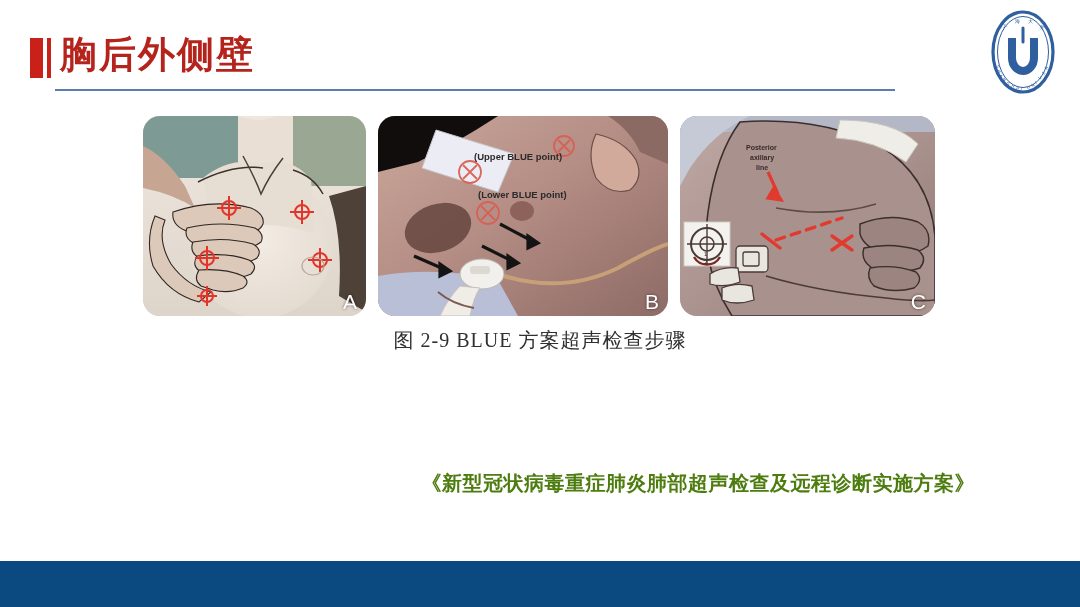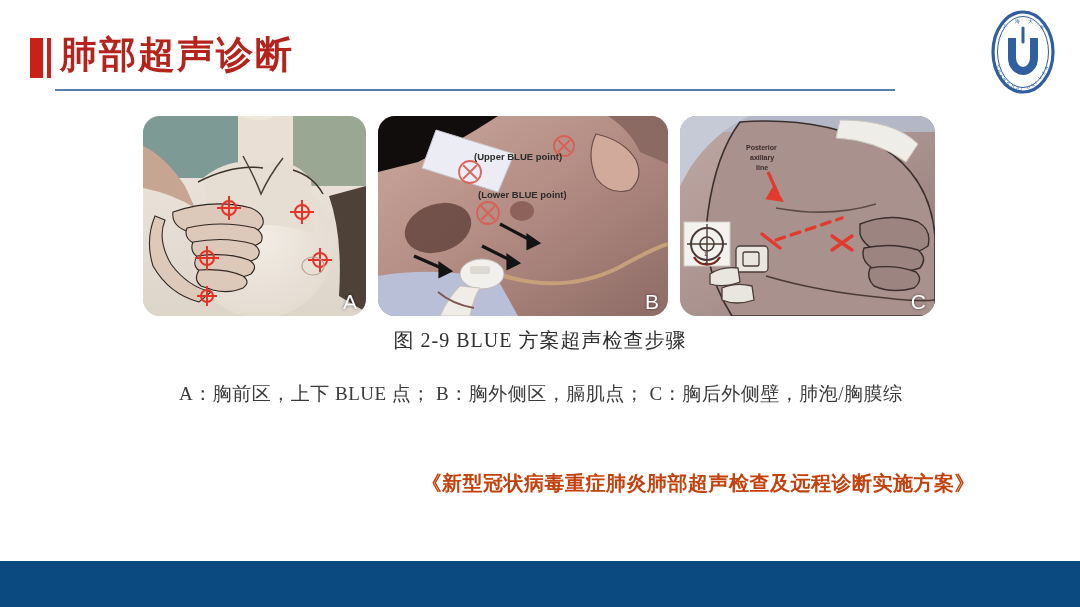--- a/index.html
+++ b/index.html
@@ -62,40 +62,40 @@
     font-family:"Liberation Serif","DejaVu Serif",serif;
     font-size:19px;color:#3a3a3a;line-height:44px;letter-spacing:.5px;
   }
   .body-line-1{text-indent:34px;}
   .body-line-2{}
 
   
   .citation{
     position:absolute;right:105px;top:470px;
     font-family:"DejaVu Sans","Liberation Sans",sans-serif;
-    font-size:20px;font-weight:700;color:#c2410c;letter-spacing:.5px;
+    font-size:20px;font-weight:700;color:#4d7c0f;letter-spacing:.5px;
     white-space:nowrap;
   }
 
   
   .footer-bar{position:absolute;left:0;top:561px;width:1080px;height:46px;background:#0b4a80;}
 </style>
 </head>
 <body>
 
 <div class="slide">
 
   <div class="header">
 
     <div class="accent-wrap">
       <div class="accent-bar-wide"></div>
       <div class="accent-bar-thin"></div>
     </div>
 
-    <div class="slide-title">肺部超声诊断</div>
+    <div class="slide-title">胸后外侧壁</div>
 
     <div class="title-rule"></div>
 
     <div class="logo">
       <svg viewBox="0 0 78 88" xmlns="http://www.w3.org/2000/svg" aria-hidden="true">
         <ellipse cx="39" cy="44" rx="30" ry="40" fill="none" stroke="#2f5f9e" stroke-width="3.2"></ellipse>
         <ellipse cx="39" cy="44" rx="25.5" ry="35.5" fill="none" stroke="#2f5f9e" stroke-width="1"></ellipse>
         <path d="M24 30 L24 50 A15 17 0 0 0 54 50 L54 30 L46 30 L46 50 A7 9 0 0 1 32 50 L32 30 Z" fill="#2f5f9e"></path>
         <path d="M39 20 L39 34" stroke="#2f5f9e" stroke-width="3" stroke-linecap="round"></path>
         <path d="M32 62 Q39 68 46 62" fill="none" stroke="#2f5f9e" stroke-width="1.6"></path>
@@ -276,20 +276,19 @@
         </g>
         <path d="M86 160 Q140 176 206 182 Q240 186 255 184" fill="none" stroke="#4a3b36" stroke-width="1.6"></path>
       </svg>
       <span class="panel-letter">C</span>
     </div>
   </div>
 
   <div class="fig-caption">图 2-9   BLUE 方案超声检查步骤</div>
 
   <div class="body-text">
-    <div class="body-line-1">A：胸前区，上下 BLUE 点；  B：胸外侧区，膈肌点；  C：胸后外侧壁，肺泡/胸膜综</div>
   </div>
 
   <div class="citation">《新型冠状病毒重症肺炎肺部超声检查及远程诊断实施方案》</div>
 
   <div class="footer-bar"></div>
 
 </div>
 
 </body></html>

